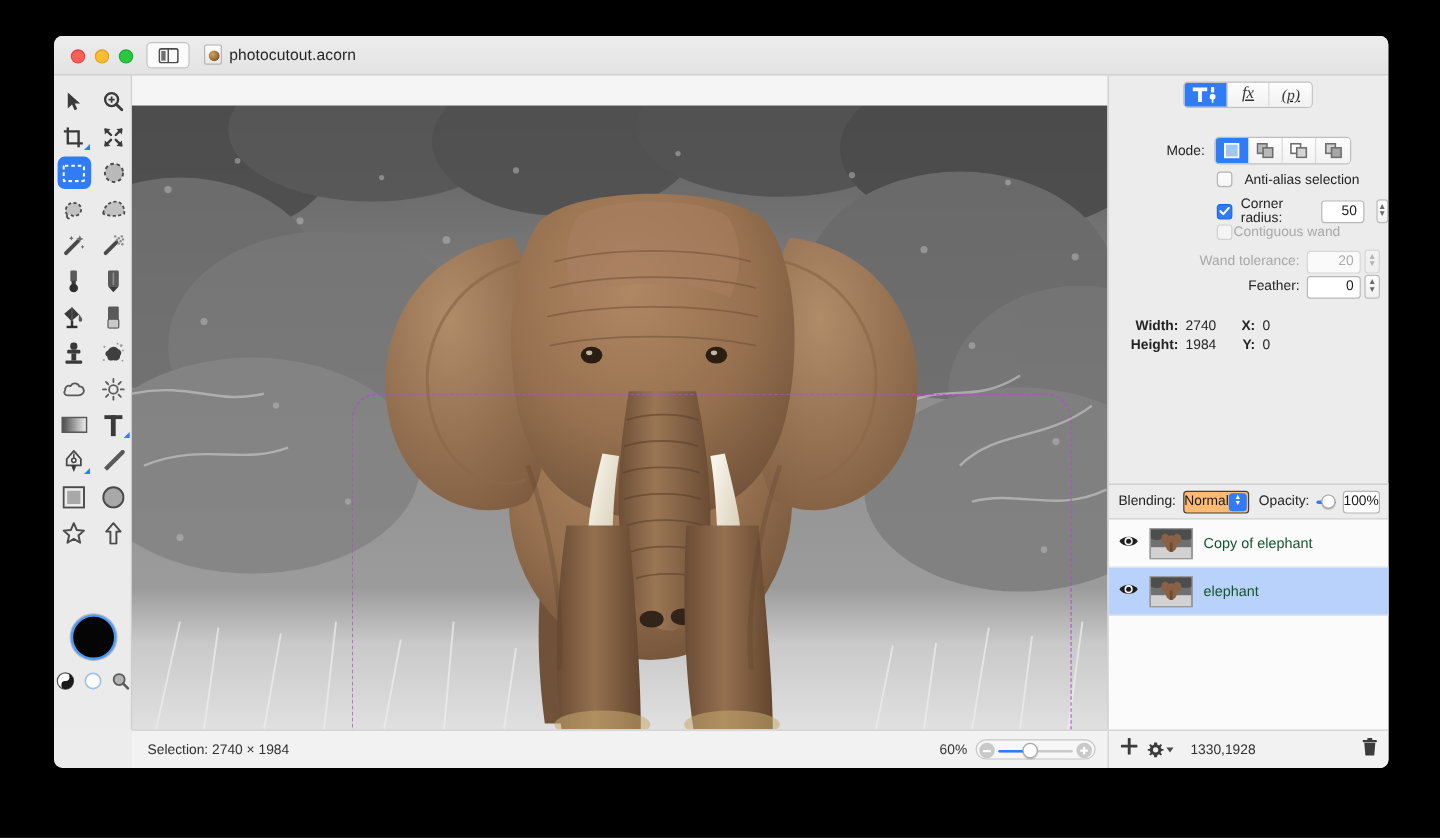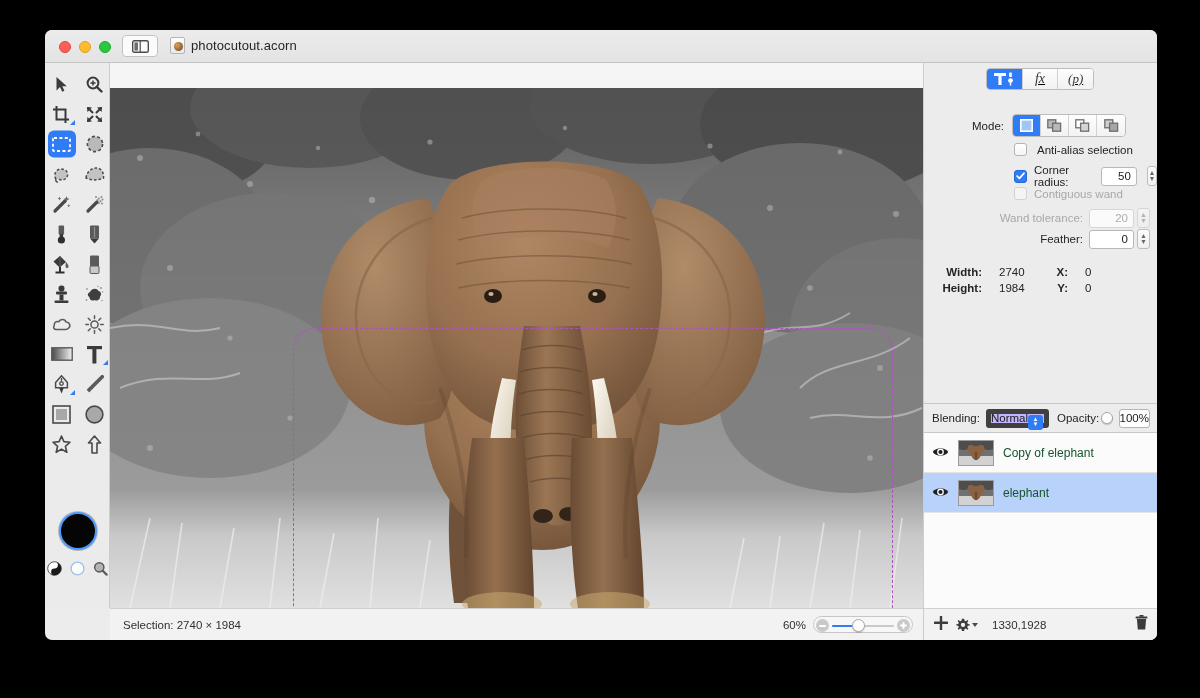--- a/index.html
+++ b/index.html
@@ -250,38 +250,38 @@
   .stepper {
     width: 13px; height: 20px; margin-left: 3px;
     border: 1px solid #bdbdbd; border-radius: 3px;
     background: linear-gradient(#fdfdfd,#f0f0f0);
     display: flex; flex-direction: column;
     align-items: center; justify-content: center;
     color: #6a6a6a; font-size: 7px; line-height: 6px;
   }
 
   #dims-block { position: absolute; left: 0; top: 203px; width: 234px; font-size: 11.5px; color: #242424; }
-  .dim-line { display: flex; margin-bottom: 4px; gap: 11px; }
+  .dim-line { display: flex; margin-bottom: 4px; }
   .dim-key   { width: 58px; text-align: right; font-weight: bold; }
   .dim-val   { width: 50px; text-align: left; padding-left: 6px; }
   .dim-key2  { width: 14px; text-align: right; font-weight: bold; }
   .dim-val2  { padding-left: 6px; }
 
   
   #layers-head {
     position: absolute; left: 0; top: 340px;
     width: 234px; height: 30px;
     background: #ececec;
     border-top: 1px solid #c8c8c8;
     border-bottom: 1px solid #c8c8c8;
     display: flex; align-items: center; padding: 0 8px; gap: 6px;
   }
   #blend-select {
     width: 72px; height: 19px;
-    background: #c4b5fd; border: 5px solid #404040; border-radius: 3px;
+    background: #fdba74; border: 1px solid #404040; border-radius: 3px;
     display: flex; align-items: center;
     font-size: 11.5px; color: #1a1a1a;
     position: relative;
   }
   #blend-select .bval { width: 100%; text-align: center; padding-right: 16px; }
   #blend-select .arrowbox {
     position: absolute; right: 1px; top: 1px;
     width: 15px; height: 15px;
     background: #2f7cf6; border-radius: 3px;
     display: flex; flex-direction: column;
@@ -898,21 +898,21 @@
           </svg>
       </span>
       <span class="lbl">Corner radius:</span>
       <span class="numfield" style="margin-left:6px;">50</span>
       <span class="stepper">
           <span>▲</span>
           <span>▼</span>
         </span>
     </div>
 
-    <div class="row" style="left:90px; top:124px; gap:7px;">
+    <div class="row" style="left:90px; top:124px; gap:1px;">
       <span class="cbox dim"></span>
       <span class="lbl dim">Contiguous wand</span>
     </div>
 
     <div class="row" style="left:18px; top:145px;">
       <span class="lbl dim" style="width:141px; text-align:right;">Wand tolerance:</span>
       <span class="numfield dim" style="margin-left:6px;">20</span>
       <span class="stepper" style="opacity:0.45;">
           <span>▲</span>
           <span>▼</span>

